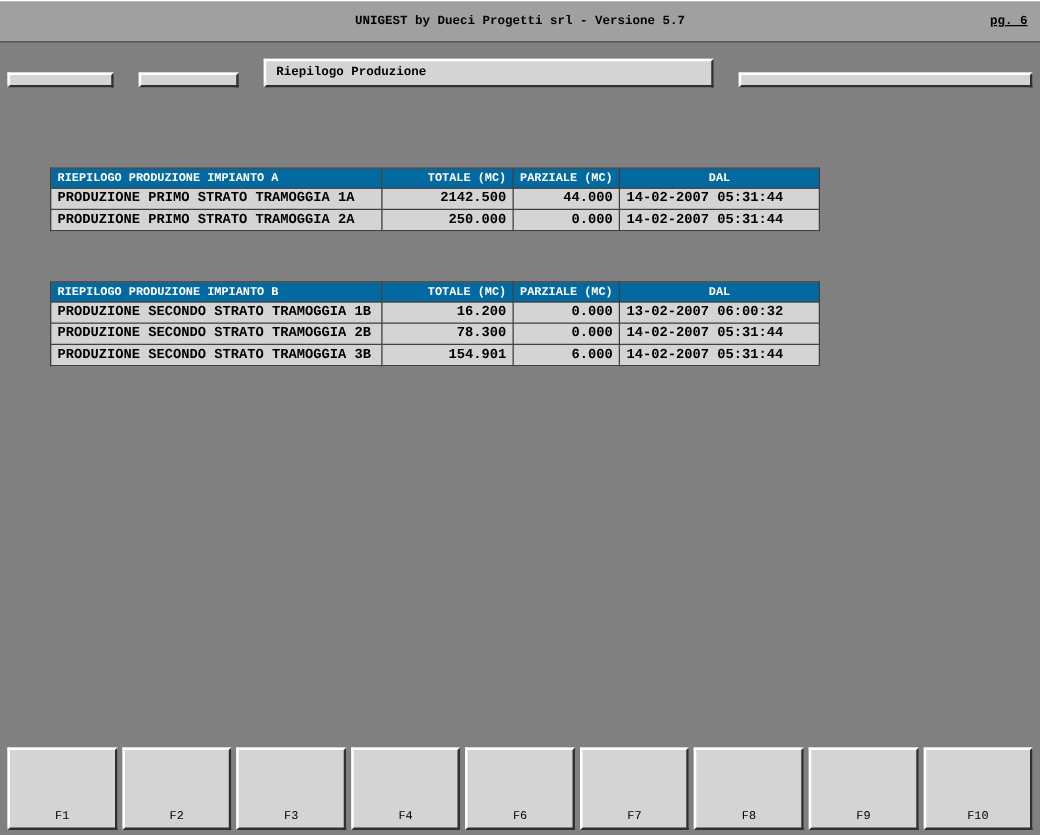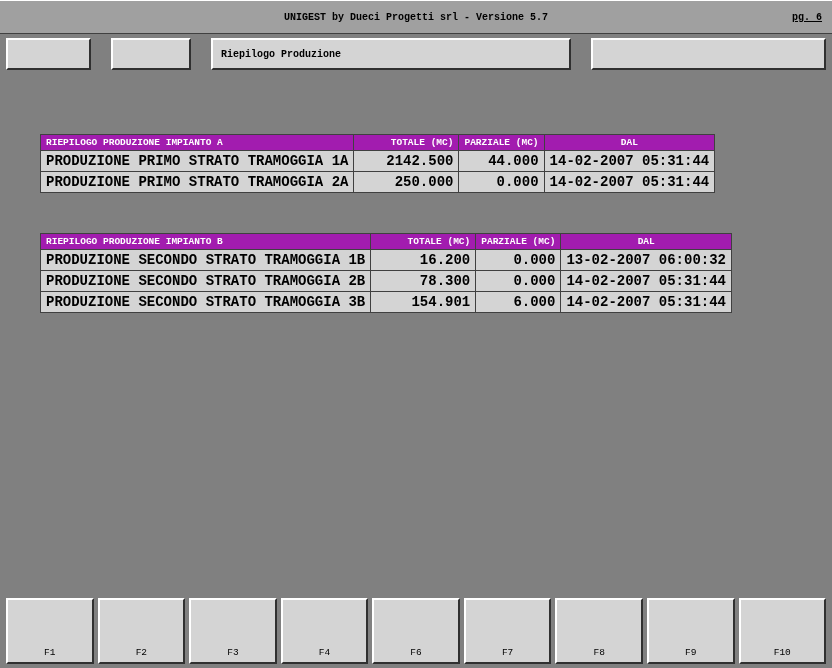--- a/index.html
+++ b/index.html
@@ -31,20 +31,21 @@
   }
   .titlebar .title-page {
     margin-left: auto;
     text-decoration: underline;
   }
   .header-row {
     display: flex;
     gap: 20px;
     padding: 4px 6px;
     height: 40px;
+    align-items: flex-end;
   }
   .header-box {
     border: 2px solid #303030;
     border-top-color: #ffffff;
     border-left-color: #ffffff;
     background: #d4d4d4;
     display: flex;
     align-items: center;
     padding: 4px 8px;
     font-weight: bold;
@@ -54,34 +55,34 @@
   .hb2 { width: 80px; }
   .hb3 { flex: 1; }
   .hb4 { width: 235px; }
   .content { padding: 60px 40px 10px 40px; }
   table {
     border-collapse: collapse;
     margin-bottom: 40px;
     font-weight: bold;
   }
   th {
-    background: #a21caf;
+    background: #0369a1;
     color: #ffffff;
     text-align: left;
     border: 1px solid #404040;
     padding: 2px 5px;
     font-size: 9.5px;
     font-weight: bold;
     white-space: nowrap;
   }
   td {
     background: #d4d4d4;
     border: 1px solid #404040;
     padding: 2px 5px;
-    font-size: 14px;
+    font-size: 11px;
     color: #000;
     white-space: nowrap;
   }
   .col-desc { width: 265px; }
   .col-tot  { width: 105px; text-align: right; }
   .col-par  { width: 85px; text-align: right; }
   .col-dal  { width: 160px; text-align: center; }
   td.num { text-align: right; }
   .footer {
     position: absolute;

